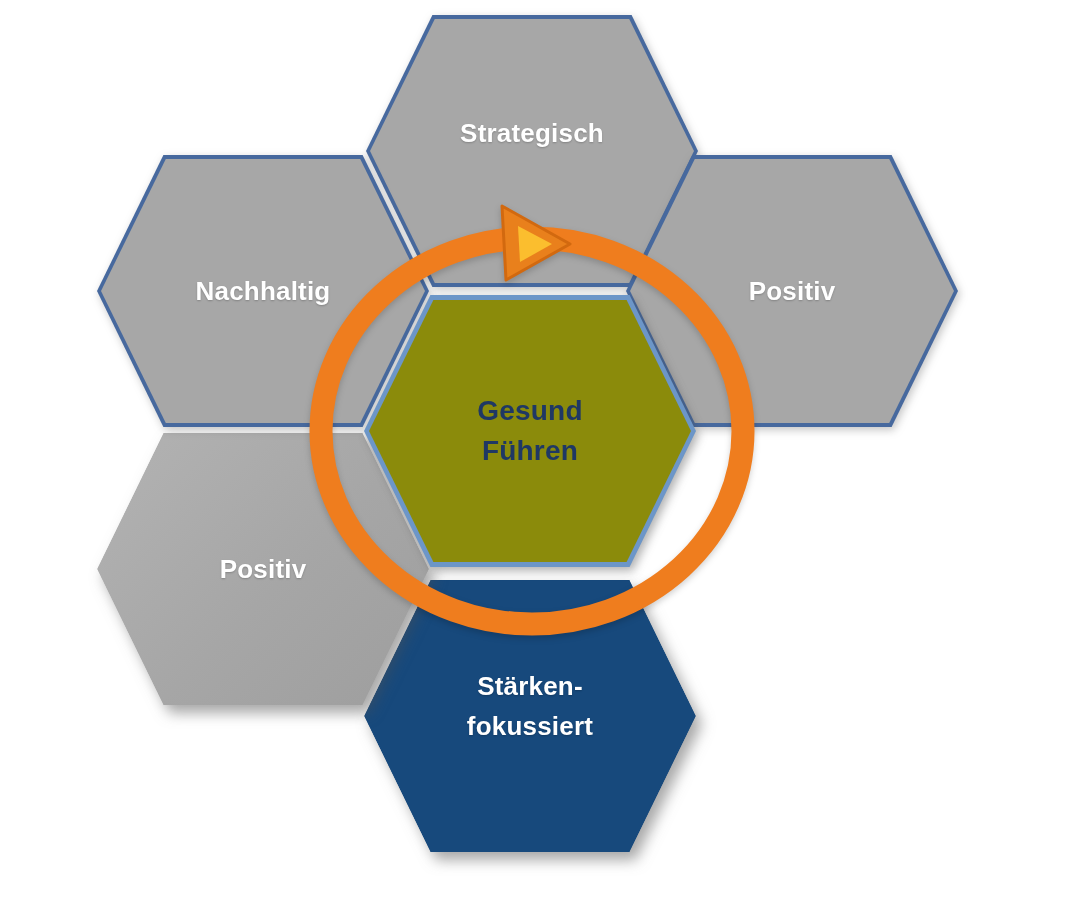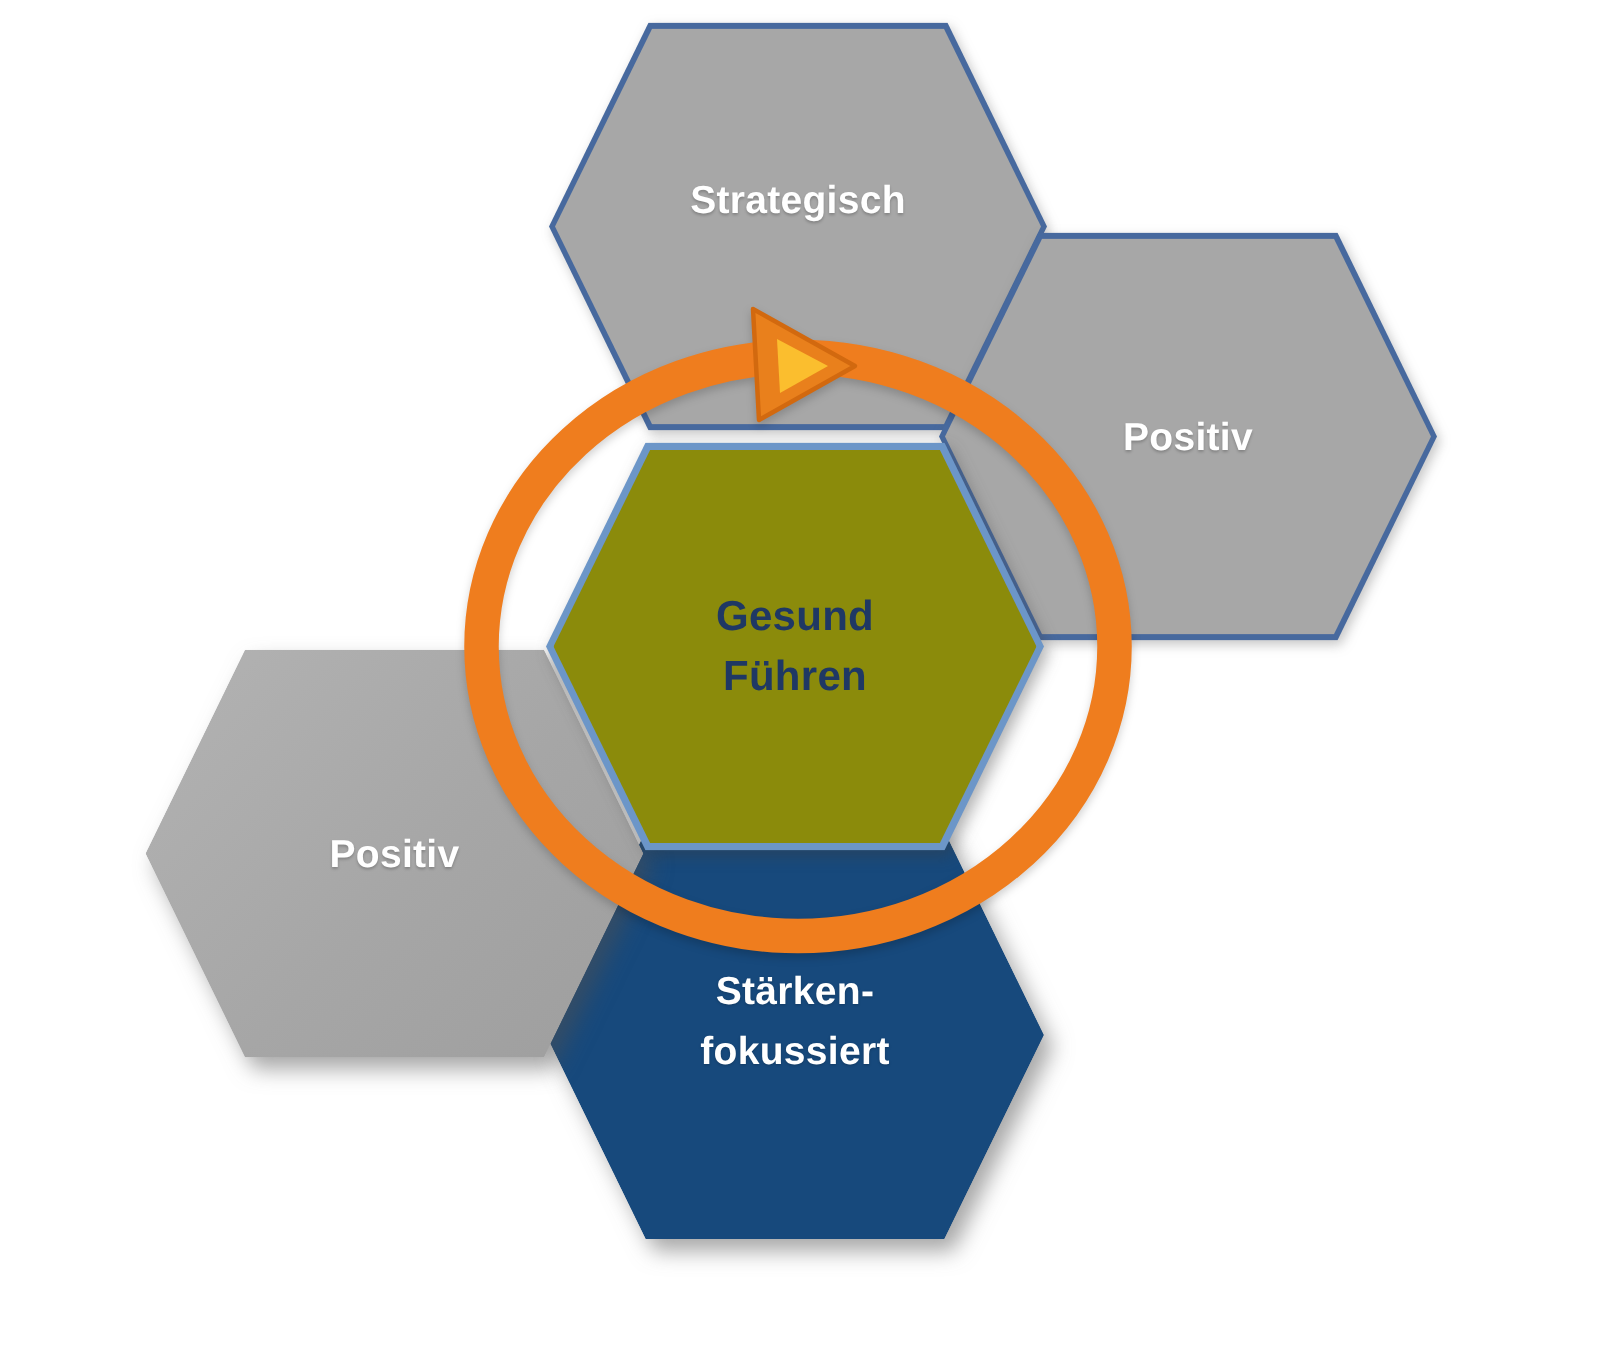--- a/index.html
+++ b/index.html
@@ -53,21 +53,21 @@
   .sh-low    { filter: drop-shadow(6px 8px 7px rgba(80,80,80,0.5)); }
   .sh-center { filter: drop-shadow(3px 4px 5px rgba(60,60,60,0.4)); }
 
   
   .pos-strategisch { left: 366px; top: 15px;  z-index: 3; }
   .pos-nachhaltig  { left: 97px;  top: 155px; z-index: 3; }
   .pos-positiv     { left: 626px; top: 155px; z-index: 3; }
   .pos-center      { left: 364px; top: 295px; z-index: 4; }
   .pos-vernetzt    { left: 97px;  top: 433px; z-index: 2; }
   .pos-werte       { left: 626px; top: 433px; z-index: 2; }
-  .pos-staerken    { left: 364px; top: 554px; z-index: 1; }
+  .pos-staerken    { left: 364px; top: 580px; z-index: 1; }
 
   
   .lbl {
     font-weight: bold;
     font-size: 26px;
     line-height: 40px;
     color: #ffffff;
     white-space: pre-line;
     letter-spacing: 0.2px;
     text-shadow: 0 1px 2px rgba(0,0,0,0.22);
@@ -123,20 +123,27 @@
 
 
   <div class="hw pos-strategisch sh-top">
     <div class="hex b-blue">
       <div class="hex-in f-gray">
         <span class="lbl lift-strategisch">Strategisch</span>
       </div>
     </div>
   </div>
 
+  <div class="hw pos-nachhaltig sh-top">
+    <div class="hex b-blue">
+      <div class="hex-in f-gray">
+        <span class="lbl">Nachhaltig</span>
+      </div>
+    </div>
+  </div>
 
   <div class="hw pos-positiv sh-top">
     <div class="hex b-blue">
       <div class="hex-in f-gray">
         <span class="lbl">Positiv</span>
       </div>
     </div>
   </div>
 
   <div class="hw pos-center sh-center">

